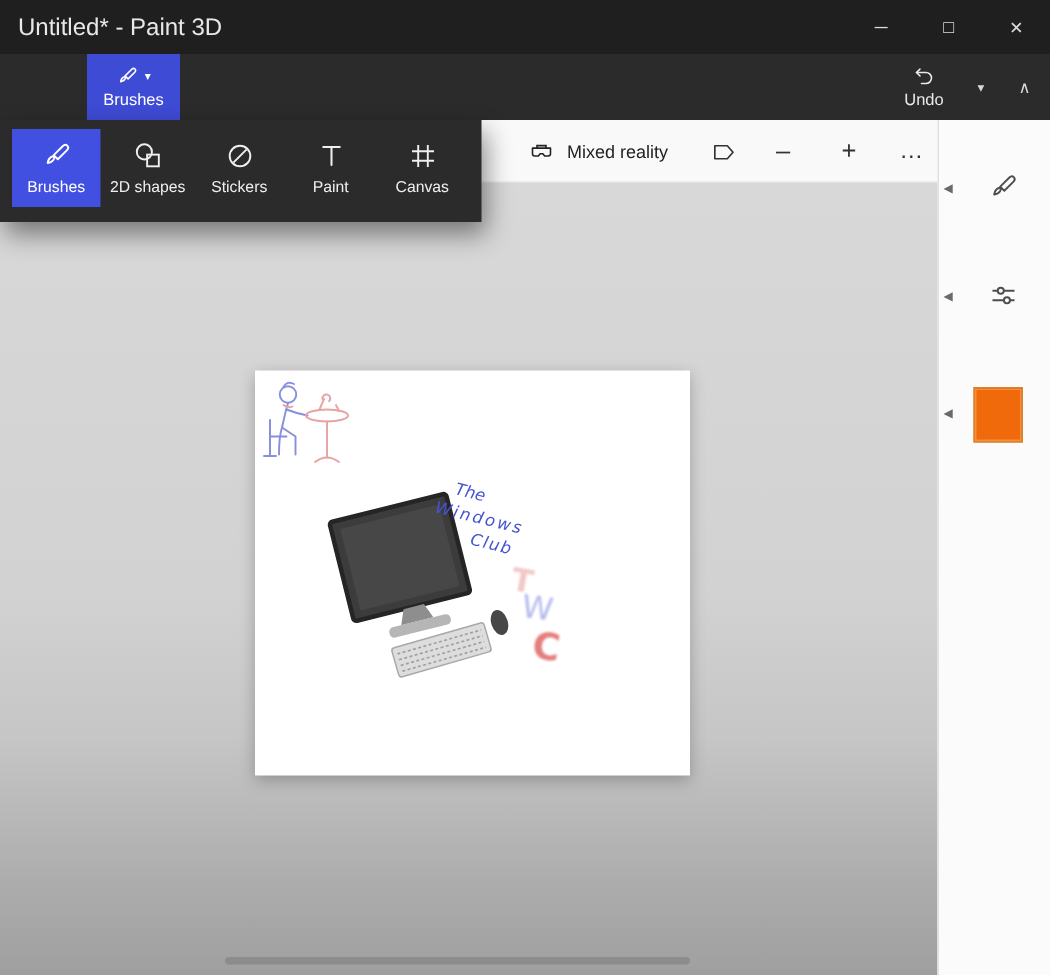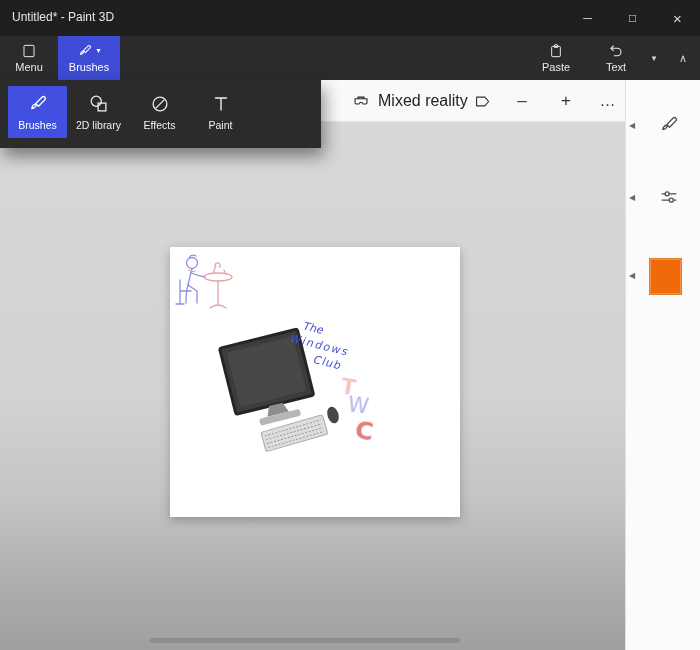--- a/index.html
+++ b/index.html
@@ -4,21 +4,21 @@
 <style>
   *{margin:0;padding:0;box-sizing:border-box}
   html,body{width:700px;height:650px}
   body{position:relative;overflow:hidden;background:#c9c9c9;
        font-family:"Liberation Sans","DejaVu Sans",sans-serif;
        -webkit-font-smoothing:antialiased}
   svg{display:block}
 
   
   #titlebar{position:absolute;top:0;left:0;width:700px;height:36px;background:#1f1f1f;z-index:50}
-  #titlebar .title{position:absolute;left:12px;top:10px;font-size:12px;color:#e8e8e8;white-space:nowrap}
+  #titlebar .title{position:absolute;left:12px;top:10px;font-size:16px;color:#e8e8e8;white-space:nowrap}
   .win-controls{position:absolute;right:0;top:0;height:36px;display:flex}
   .win-btn{width:45px;height:36px;display:flex;align-items:center;justify-content:center;
            color:#dcdcdc;font-size:12px;cursor:default}
   .win-btn.close{font-size:15px}
 
   
   #toolbar{position:absolute;top:36px;left:0;width:700px;height:44px;background:#2b2b2b;z-index:45}
   .tb-col-btn{position:absolute;top:0;height:44px;display:flex;flex-direction:column;
               align-items:center;justify-content:center;gap:2px;color:#e9e9e9;font-size:11px}
   #menu-btn{left:2px;width:54px}
@@ -29,21 +29,21 @@
   #undo-btn{right:58px;width:52px}
   .tb-small-btn{position:absolute;top:0;height:44px;display:flex;align-items:center;
                 justify-content:center;color:#d8d8d8}
   #ribbon-caret-btn{right:34px;width:24px;font-size:9px}
   #ribbon-collapse-btn{right:2px;width:30px;font-size:11px}
 
   
   #topbar{position:absolute;top:80px;left:0;width:700px;height:42px;background:#f9f9f9;
           border-bottom:1px solid #e2e2e2;z-index:10}
   #mixed-reality-btn{position:absolute;left:346px;top:0;height:42px;display:flex;align-items:center;
-                     gap:8px;color:#222;font-size:16px;padding:0 6px}
+                     gap:8px;color:#222;font-size:12px;padding:0 6px}
   #view3d-btn{position:absolute;left:468px;top:7px;width:28px;height:28px;display:flex;
               align-items:center;justify-content:center;color:#333}
   .zoom-btn{position:absolute;top:7px;width:28px;height:28px;display:flex;align-items:center;
             justify-content:center;color:#333;font-size:17px}
   #zoom-out-btn{left:508px}
   #zoom-in-btn{left:552px}
   #more-options-btn{left:594px;font-size:16px;letter-spacing:1px}
 
   
   #flyout{position:absolute;top:80px;left:0;width:321px;background:#2b2b2b;z-index:48;
@@ -188,61 +188,43 @@
 <div id="titlebar">
   <span class="title">Untitled* - Paint 3D</span>
   <div class="win-controls">
     <div class="win-btn">─</div>
     <div class="win-btn">□</div>
     <div class="win-btn close">×</div>
   </div>
 </div>
 
 <div id="toolbar">
-  <div id="menu-btn" class="tb-col-btn">
-    <span>
-      <svg width="16" height="16" viewBox="0 0 24 24">
-        <rect x="4.5" y="3.5" width="15" height="17" rx="1.5" fill="none" stroke="currentColor" stroke-width="1.5"></rect>
-      </svg>
-    </span>
-    <span>Menu</span>
-  </div>
 
   <div id="brushes-top-btn" class="tb-col-btn">
     <span class="icon-row">
       <span>
         <svg width="16" height="16" viewBox="0 0 24 24">
           <path d="M19.5 4.5c-1-1-2.3-.7-3.2.2L9.6 11.4l3 3 6.7-6.7c.9-.9 1.2-2.2.2-3.2z" fill="none" stroke="#fff" stroke-width="1.6" stroke-linejoin="round"></path>
           <path d="M9 12.2c-2 .5-3.3 2-3.8 4.9 2.9-.5 4.4-1.8 4.9-3.8z" fill="none" stroke="#fff" stroke-width="1.6" stroke-linejoin="round"></path>
         </svg>
       </span>
       <span class="caret">▾</span>
     </span>
     <span>Brushes</span>
   </div>
 
-  <div id="paste-btn" class="tb-col-btn">
-    <span>
-      <svg width="16" height="16" viewBox="0 0 24 24">
-        <rect x="5.5" y="5" width="13" height="15.5" rx="1.5" fill="none" stroke="currentColor" stroke-width="1.5"></rect>
-        <path d="M9.3 5a2.7 2.7 0 0 1 5.4 0" fill="none" stroke="currentColor" stroke-width="1.5"></path>
-        <rect x="9" y="4.6" width="6" height="2.6" fill="currentColor"></rect>
-      </svg>
-    </span>
-    <span>Paste</span>
-  </div>
 
   <div id="undo-btn" class="tb-col-btn">
     <span>
       <svg width="16" height="16" viewBox="0 0 24 24">
         <path d="M8 4.5 4.5 8 8 11.5" fill="none" stroke="currentColor" stroke-width="1.6" stroke-linecap="round" stroke-linejoin="round"></path>
         <path d="M4.5 8h9.5a5.5 5.5 0 1 1 0 11H9.5" fill="none" stroke="currentColor" stroke-width="1.6" stroke-linecap="round"></path>
       </svg>
     </span>
-    <span>Text</span>
+    <span>Undo</span>
   </div>
 
   <div id="ribbon-caret-btn" class="tb-small-btn">▾</div>
   <div id="ribbon-collapse-btn" class="tb-small-btn">∧</div>
 </div>
 
 <div id="flyout">
   <div class="fly-grid">
     <div class="fly-tile active">
       <span>
@@ -254,39 +236,47 @@
       <span>Brushes</span>
     </div>
 
     <div class="fly-tile">
       <span>
         <svg width="22" height="22" viewBox="0 0 24 24">
           <circle cx="9" cy="9" r="5.5" fill="none" stroke="currentColor" stroke-width="1.4"></circle>
           <rect x="11" y="11" width="8.5" height="8.5" fill="none" stroke="currentColor" stroke-width="1.4"></rect>
         </svg>
       </span>
-      <span>2D library</span>
+      <span>2D shapes</span>
     </div>
 
 
     <div class="fly-tile">
       <span>
         <svg width="22" height="22" viewBox="0 0 24 24">
           <circle cx="12" cy="12" r="7.5" fill="none" stroke="currentColor" stroke-width="1.4"></circle>
           <path d="M7.2 16.8 16.8 7.2" stroke="currentColor" stroke-width="1.4"></path>
         </svg>
       </span>
-      <span>Effects</span>
+      <span>Stickers</span>
     </div>
 
     <div class="fly-tile">
       <span>
         <svg width="22" height="22" viewBox="0 0 24 24">
           <path d="M6 5.5h12M12 5.5v13" fill="none" stroke="currentColor" stroke-width="1.5" stroke-linecap="round"></path>
         </svg>
       </span>
       <span>Paint</span>
     </div>
 
 
+    <div class="fly-tile">
+      <span>
+        <svg width="22" height="22" viewBox="0 0 24 24">
+          <path d="M8.5 4v16M15.5 4v16M4 8.5h16M4 15.5h16" fill="none" stroke="currentColor" stroke-width="1.4"></path>
+        </svg>
+      </span>
+      <span>Canvas</span>
+    </div>
 
   </div>
 </div>
 
 </body></html>

